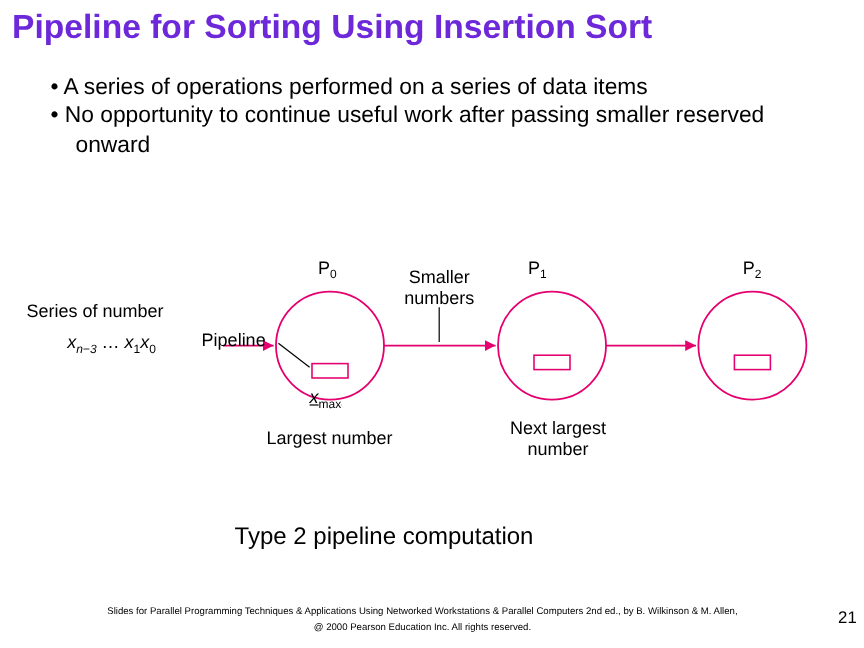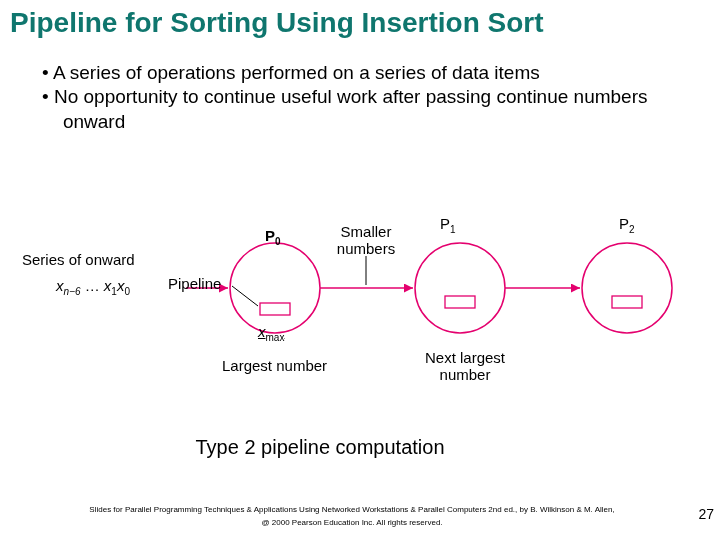--- a/index.html
+++ b/index.html
@@ -7,21 +7,21 @@
     width: 720px;
     height: 540px;
     background: #ffffff;
     font-family: Arial, Helvetica, sans-serif;
     position: relative;
     overflow: hidden;
   }
   .title {
     font-size: 28px;
     font-weight: bold;
-    color: #0f766e;
+    color: #6d28d9;
     padding: 8px 10px 0 10px;
     line-height: 1.1;
   }
   .bullets {
     padding: 22px 30px 0 30px;
     font-size: 19px;
     color: #000;
     line-height: 1.3;
     margin-left: 12px;
   }
@@ -70,21 +70,21 @@
     color: #000;
   }
 </style>
 </head>
 <body>
 
 <h1 class="title">Pipeline for Sorting Using Insertion Sort</h1>
 
 <ul class="bullets">
   <li>A series of operations performed on a series of data items</li>
-  <li>No opportunity to continue useful work after passing continue numbers onward</li>
+  <li>No opportunity to continue useful work after passing smaller reserved onward</li>
 </ul>
 
 <div class="diagram">
   <svg width="720" height="190">
 
     <defs>
       <marker id="arr" markerWidth="8" markerHeight="8" refX="6" refY="3" orient="auto">
         <path d="M0,0 L6,3 L0,6 Z" fill="#e4006e"></path>
       </marker>
     </defs>
@@ -99,29 +99,29 @@
 
     <rect x="260" y="95" width="30" height="12" fill="none" stroke="#e4006e" stroke-width="1.3"></rect>
     <rect x="445" y="88" width="30" height="12" fill="none" stroke="#e4006e" stroke-width="1.3"></rect>
     <rect x="612" y="88" width="30" height="12" fill="none" stroke="#e4006e" stroke-width="1.3"></rect>
 
     <line x1="366" y1="48" x2="366" y2="77" stroke="#000" stroke-width="1"></line>
 
     <line x1="232" y1="78" x2="258" y2="98" stroke="#000" stroke-width="1"></line>
   </svg>
 
-  <div class="diag-label" style="left:22px; top:44px;">Series of onward</div>
+  <div class="diag-label" style="left:22px; top:44px;">Series of number</div>
 
   <div class="diag-label" style="left:56px; top:70px;">
-    <span class="italic">x</span><span class="subscript italic">n−6</span>
+    <span class="italic">x</span><span class="subscript italic">n−3</span>
     <span>…</span>
     <span class="italic">x</span><span class="subscript">1</span><span class="italic">x</span><span class="subscript">0</span>
   </div>
 
-  <div class="diag-label" style="left:265px; top:20px;font-weight:bold;">
+  <div class="diag-label" style="left:265px; top:8px;">
     <span>P</span><span class="subscript">0</span>
   </div>
   <div class="diag-label" style="left:440px; top:8px;">
     <span>P</span><span class="subscript">1</span>
   </div>
   <div class="diag-label" style="left:619px; top:8px;">
     <span>P</span><span class="subscript">2</span>
   </div>
 
   <div class="diag-label center" style="left:320px; top:16px; width:92px; white-space:normal;">Smaller<br>numbers</div>
@@ -137,13 +137,13 @@
   <div class="diag-label center" style="left:420px; top:142px; width:90px; white-space:normal;">Next largest<br>number</div>
 </div>
 
 <div class="caption">Type 2 pipeline computation</div>
 
 <div class="footer">
   <div>Slides for Parallel Programming Techniques &amp; Applications Using Networked Workstations &amp; Parallel Computers 2nd ed., by B. Wilkinson &amp; M. Allen,</div>
   <div>@ 2000 Pearson Education Inc. All rights reserved.</div>
 </div>
 
-<div class="page-num">27</div>
+<div class="page-num">21</div>
 
 </body></html>

